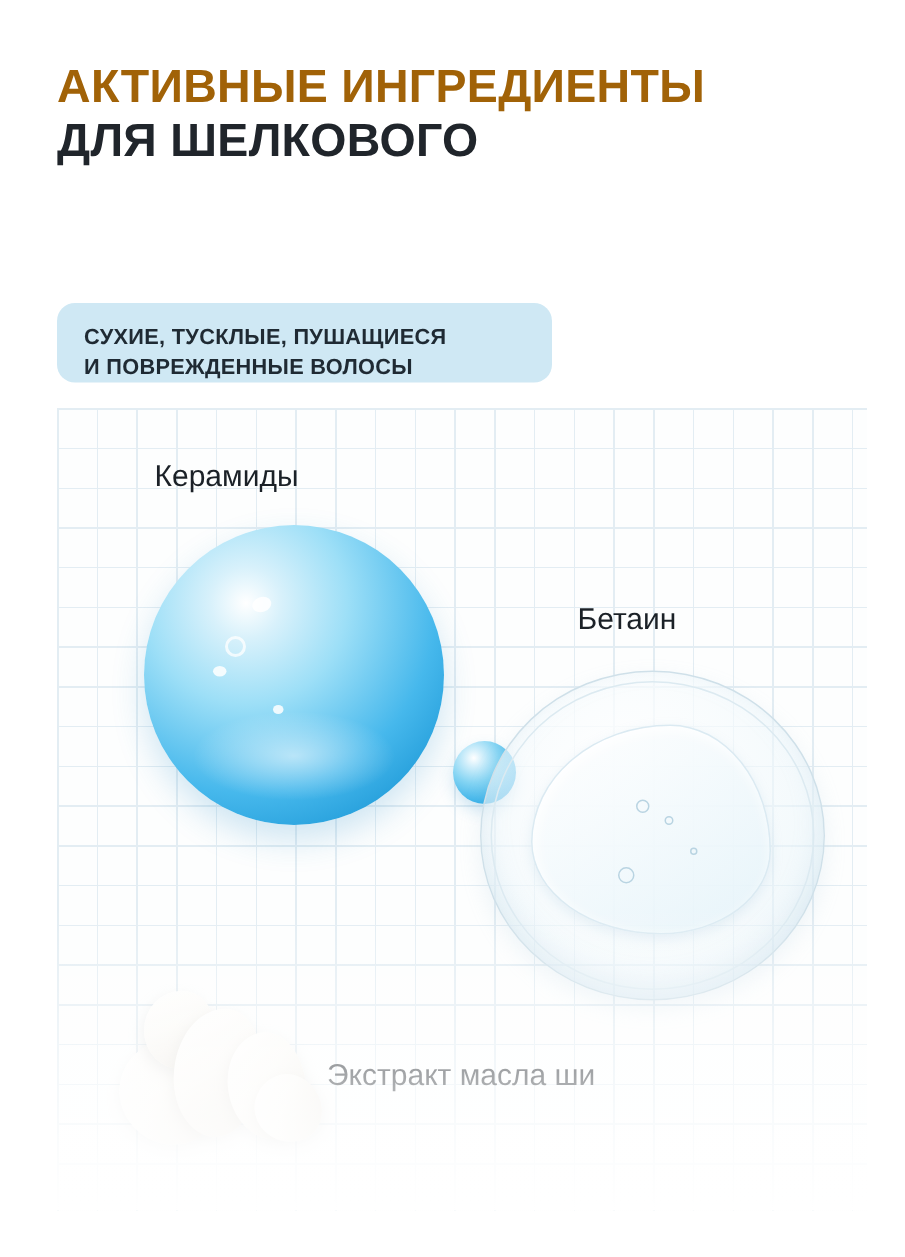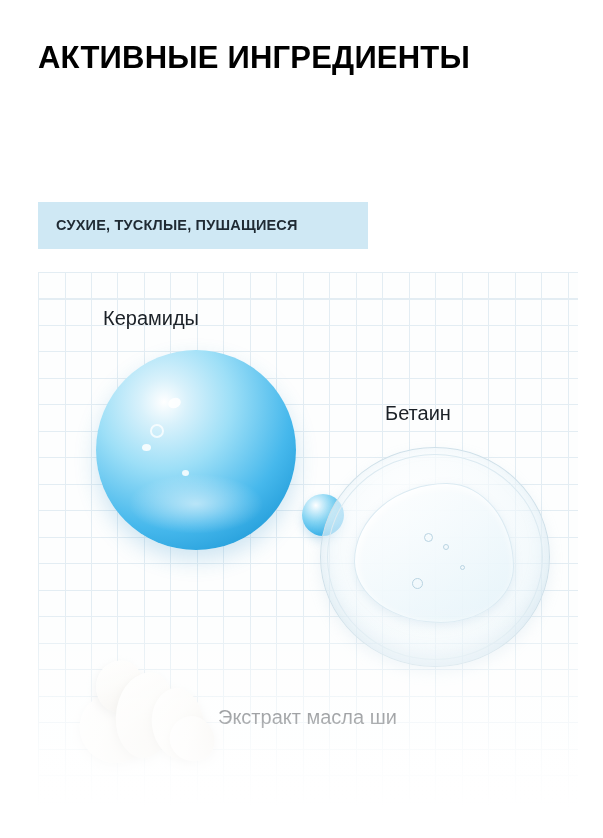--- a/index.html
+++ b/index.html
@@ -24,32 +24,32 @@
     top: 40px;
     width: 540px;
   }
   .heading-line {
     font-weight: bold;
     font-size: 31px;
     line-height: 36px;
     letter-spacing: 0.2px;
     text-transform: uppercase;
   }
-  .heading-line.accent { color: #000000; }
+  .heading-line.accent { color: #a16207; }
   .heading-line.dark { color: #20252b; }
 
   
   .subtitle-box {
     position: absolute;
     left: 38px;
     top: 202px;
     width: 330px;
-    padding: 13px 16px 14px 18px;
+    padding: 13px 16px 0 18px;
     background: #cfe8f4;
-    border-radius: 0;
+    border-radius: 12px;
   }
   .subtitle-line {
     color: #1f2a33;
     font-weight: bold;
     font-size: 14.5px;
     line-height: 20px;
     letter-spacing: 0.2px;
     text-transform: uppercase;
   }
 
@@ -196,24 +196,26 @@
   .swirl.w4 { left: 36px;  top: 6px;  width: 46px;  height: 52px; transform: rotate(22deg); }
   .swirl.w5 { left: 110px; top: 62px; width: 44px;  height: 46px; transform: rotate(-24deg); }
 </style>
 </head>
 <body>
 
 <div id="page">
 
   <div class="heading">
     <div class="heading-line accent">Активные ингредиенты</div>
+    <div class="heading-line dark">для шелкового</div>
   </div>
 
   <div class="subtitle-box">
     <div class="subtitle-line">Сухие, тусклые, пушащиеся</div>
+    <div class="subtitle-line">и поврежденные волосы</div>
   </div>
 
   <div class="grid-panel">
 
     <div class="drop-big">
       <span class="spec s1"></span>
       <span class="spec ring"></span>
       <span class="spec s2"></span>
       <span class="spec s3"></span>
     </div>

